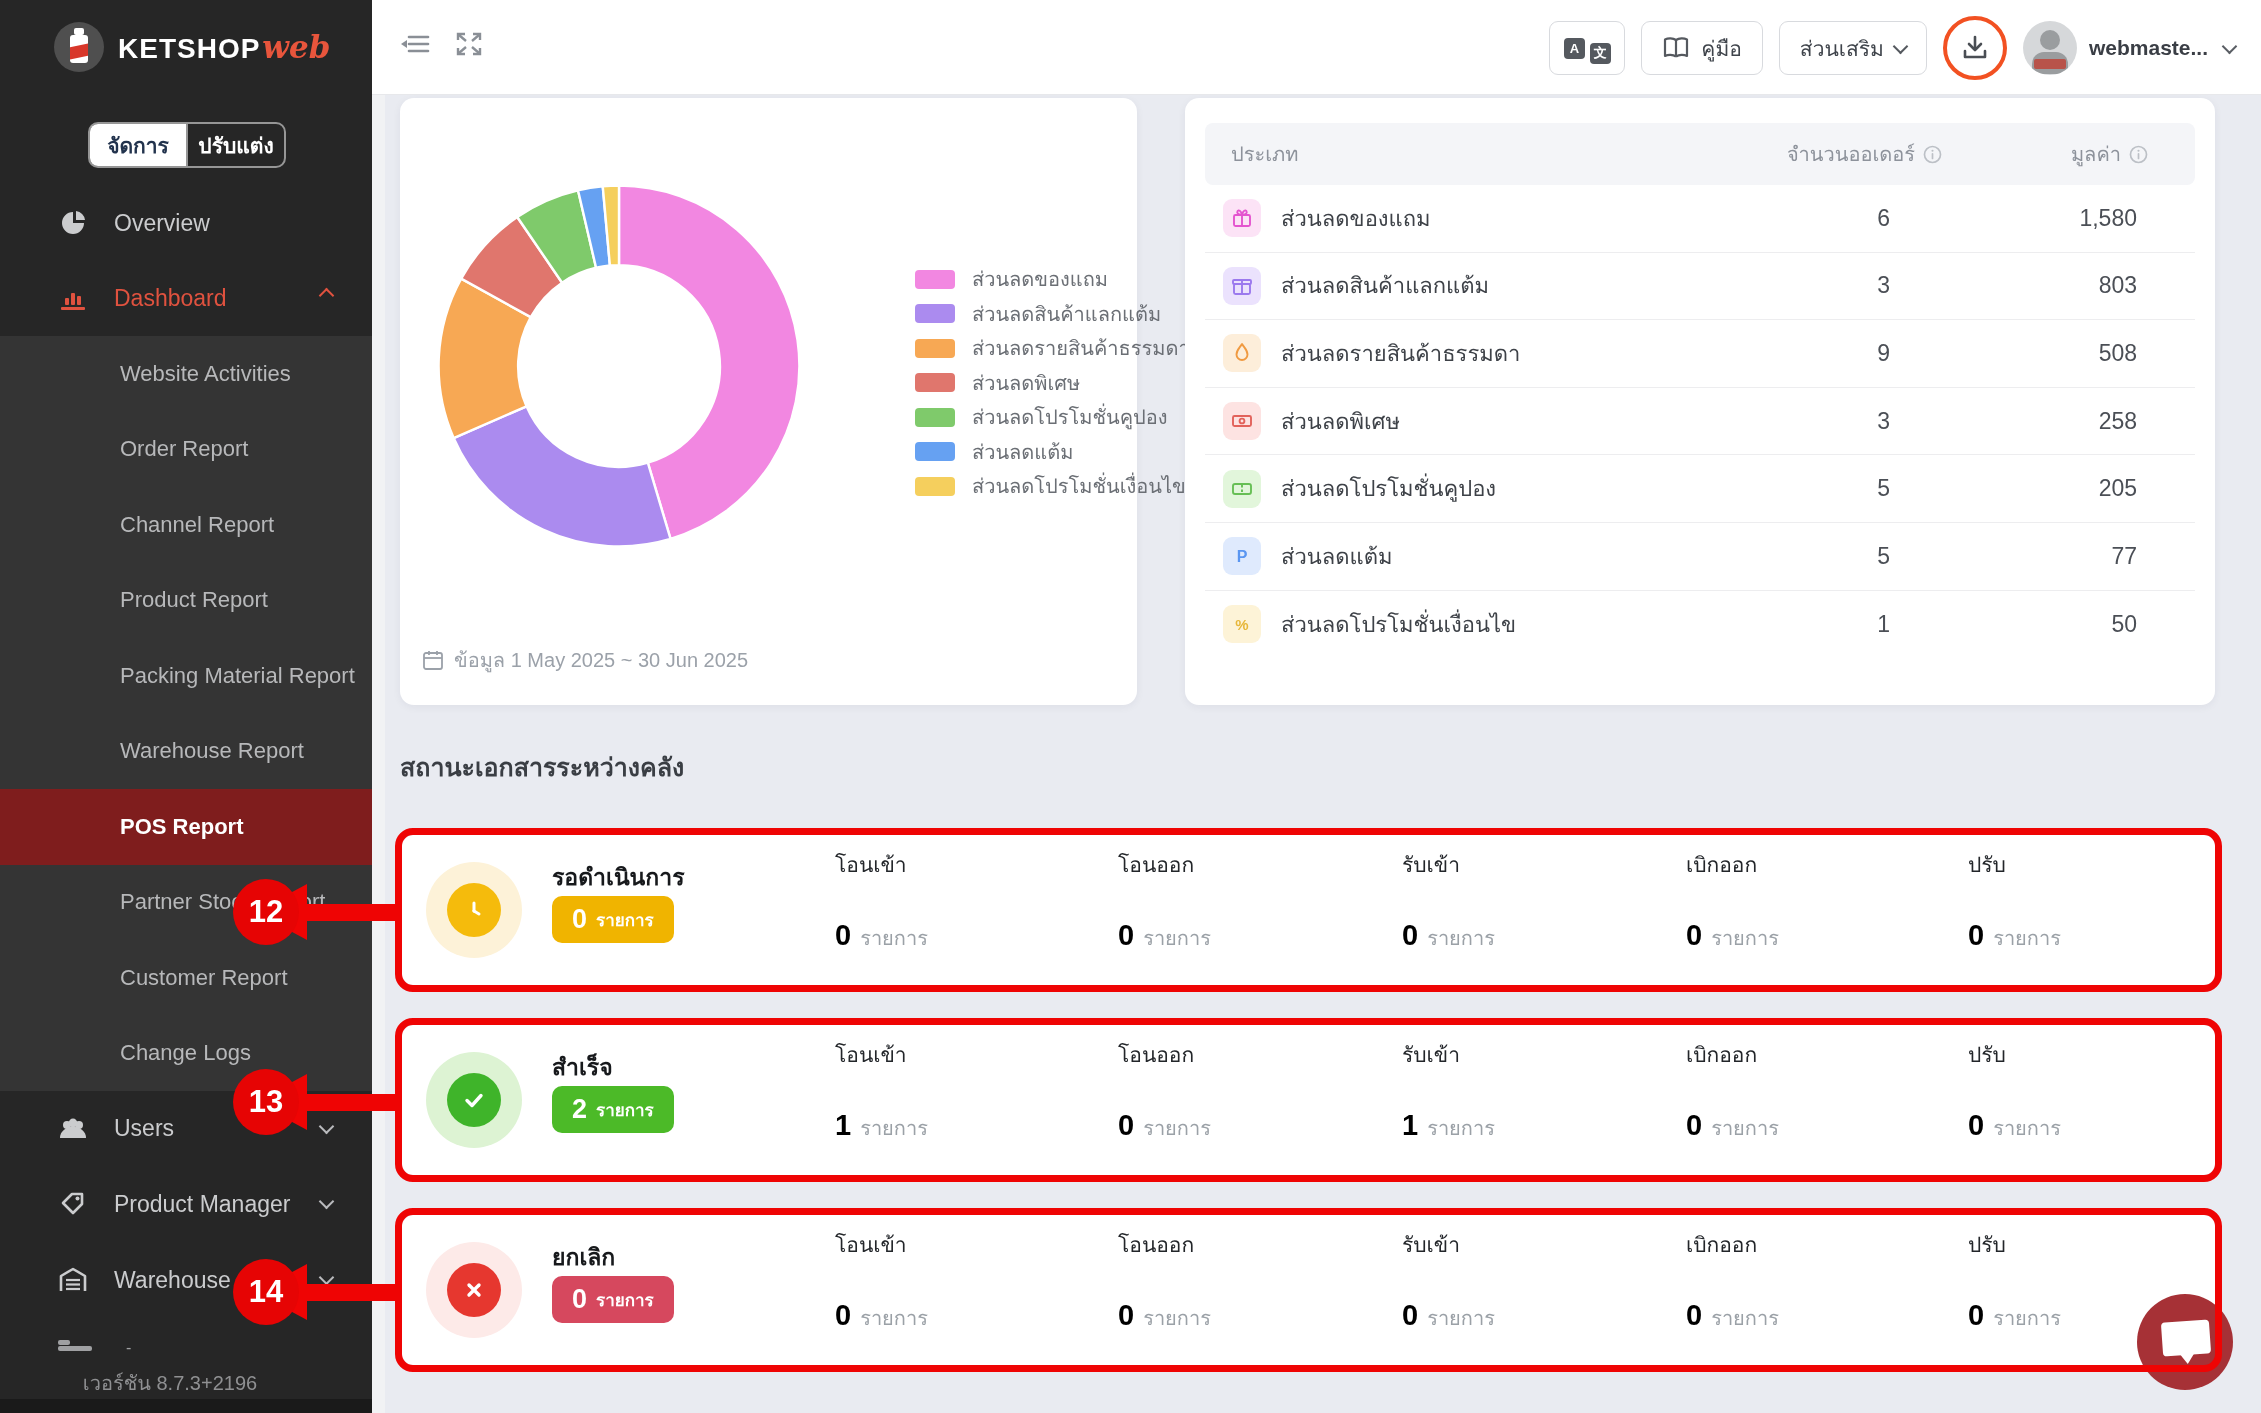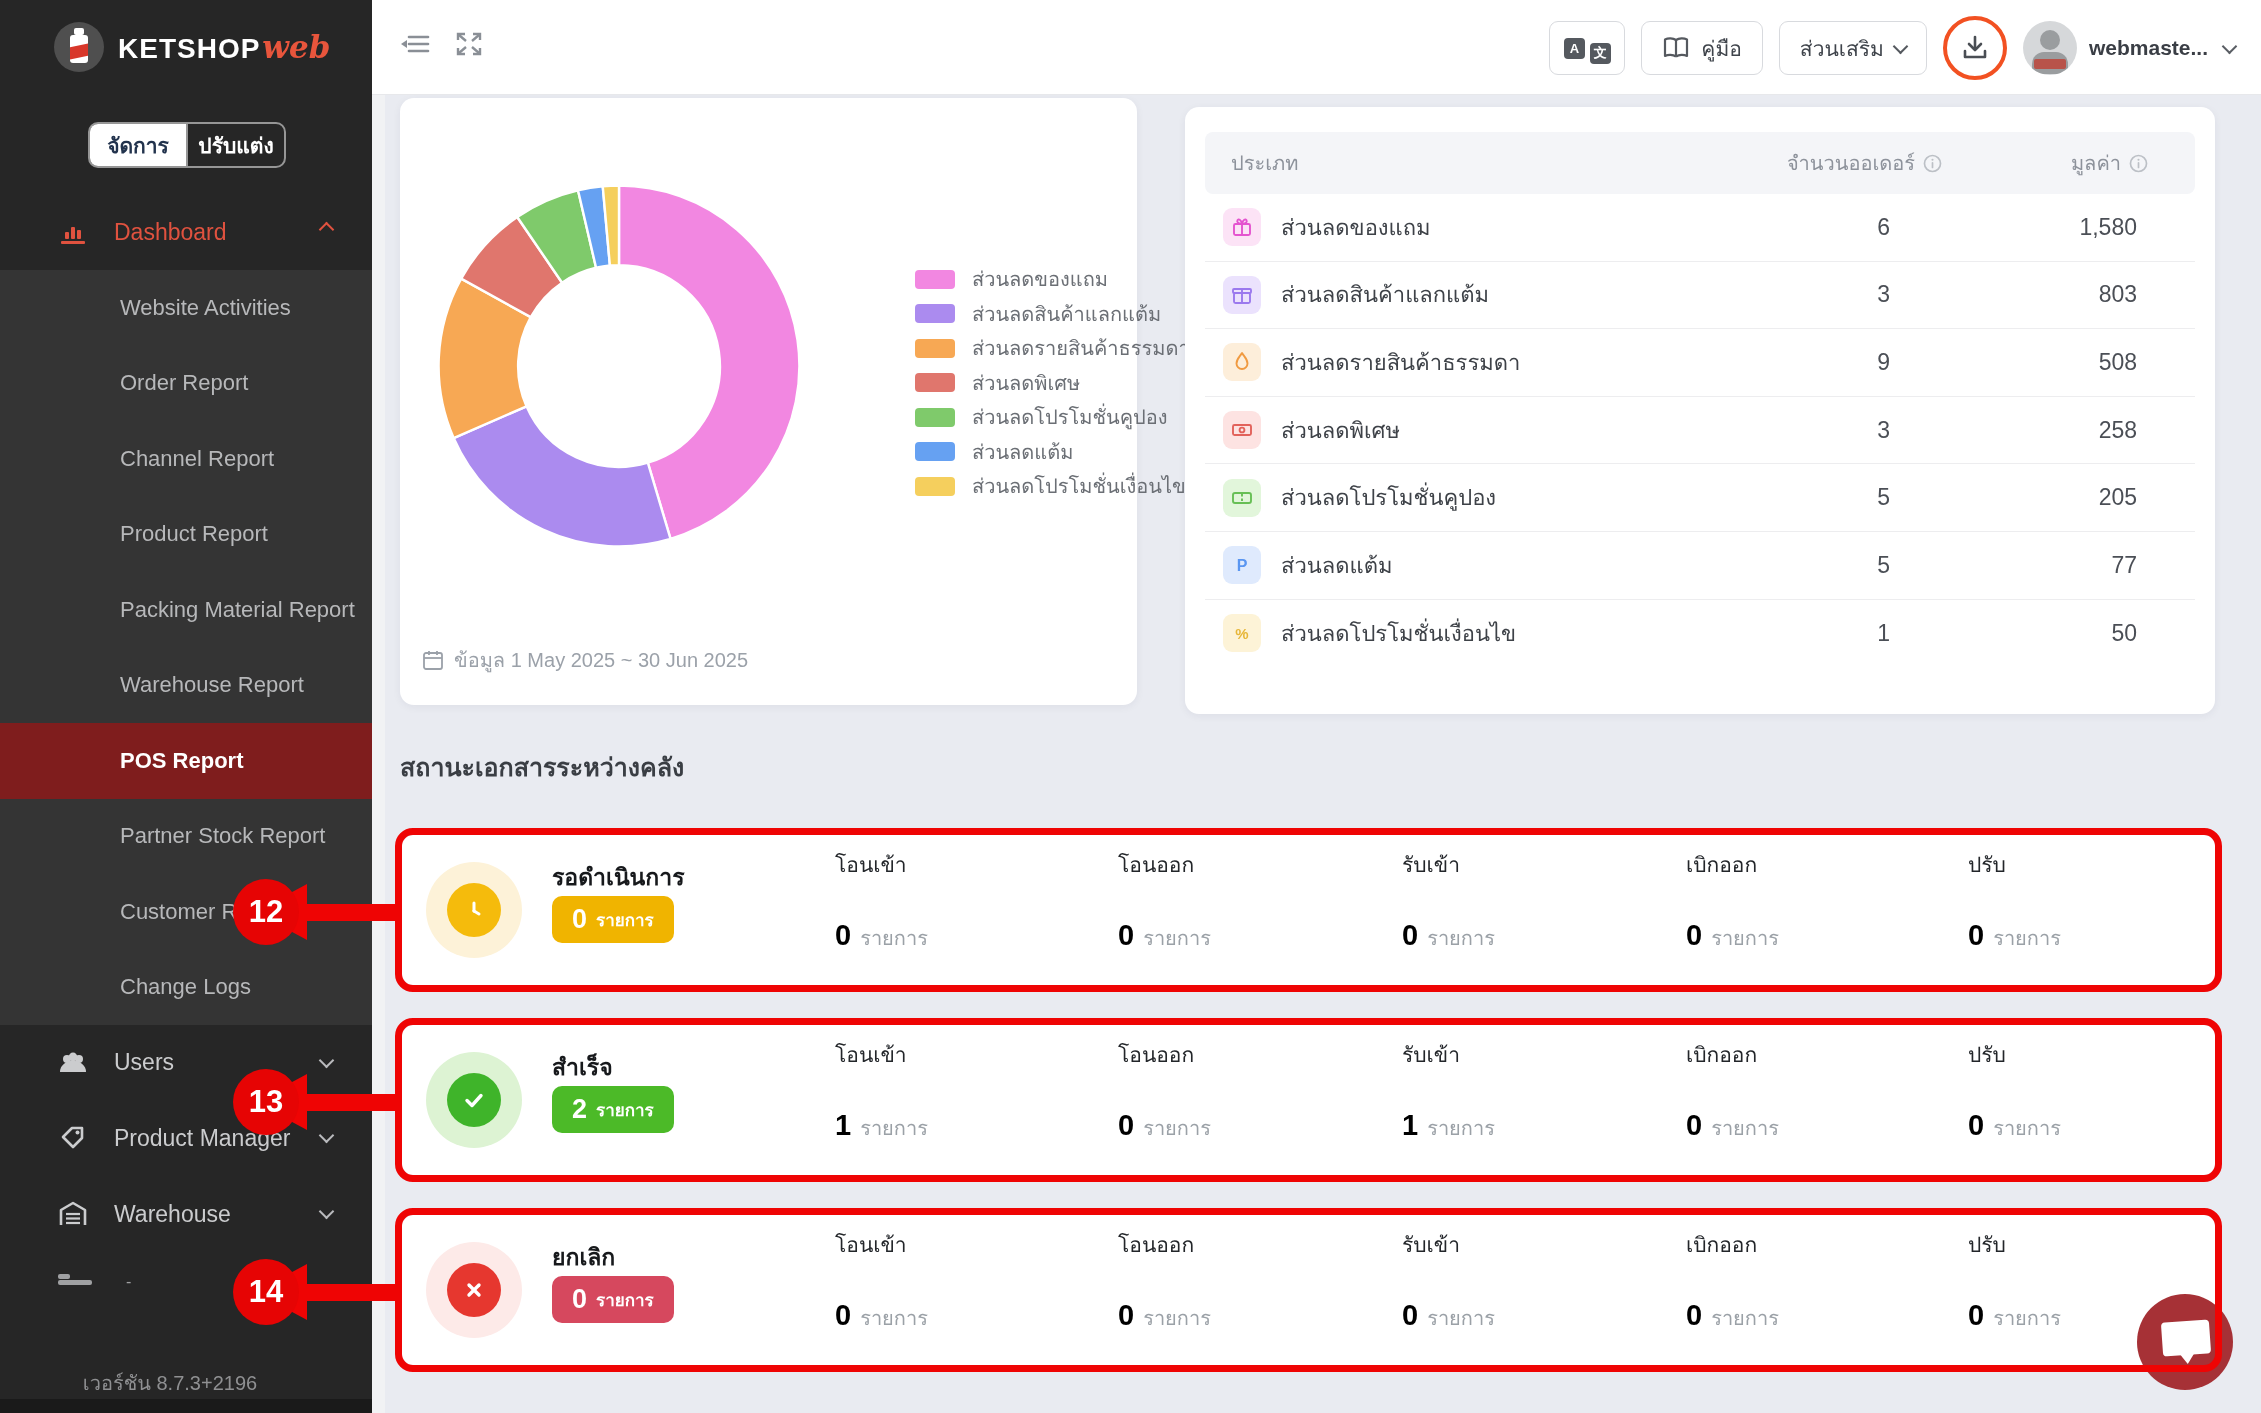--- a/index.html
+++ b/index.html
@@ -50,21 +50,21 @@
   .avatar{width:54px;height:54px;border-radius:50%;background:#d6d8da;position:relative;overflow:hidden;}
   .av-head{position:absolute;left:17px;top:9px;width:20px;height:20px;border-radius:50%;background:#9a9d9f;}
   .av-body{position:absolute;left:9px;top:31px;width:36px;height:22px;border-radius:12px 12px 0 0;background:#9a9d9f;}
   .av-stamp{position:absolute;left:11px;top:38px;width:32px;height:10px;background:#c23b2e;opacity:.75;border-radius:2px;filter:blur(.7px);}
   .user-name{font-size:21px;color:#3a3e45;font-weight:bold;}
   .hdr-chev{color:#5a5e64;margin-left:4px;}
 
   
   .card{position:absolute;background:#fff;border-radius:14px;box-shadow:0 2px 8px rgba(30,35,60,.06);}
   .chart-card{left:400px;top:98px;width:737px;height:607px;}
-  .table-card{left:1185px;top:98px;width:1030px;height:607px;margin-top:9px;}
+  .table-card{left:1185px;top:98px;width:1030px;height:607px;}
   #donut{position:absolute;left:25px;top:74px;width:388px;height:388px;}
   .legend{position:absolute;left:515px;top:164px;}
   .legend-item{display:flex;align-items:center;gap:17px;height:34.5px;}
   .legend-swatch{width:40px;height:19px;border-radius:4px;flex:none;}
   .legend-label{font-size:20px;color:#6b6f75;white-space:nowrap;}
   .date-note{position:absolute;left:22px;top:546px;display:flex;align-items:center;gap:10px;font-size:20px;color:#9ba1a9;}
 
   .t-head{position:absolute;left:20px;top:25px;width:990px;height:62px;background:#f4f5f8;border-radius:8px;}
   .th{position:absolute;top:0;height:62px;display:flex;align-items:center;gap:8px;font-size:20px;color:#8d929b;}
   .th-type{left:26px;}
@@ -121,20 +121,29 @@
       </div>
       <div class="nowrap"><span class="brand">KETSHOP</span><span class="brand-accent">web</span></div>
     </div>
 
     <div class="mode-toggle">
       <div class="mode-left">จัดการ</div>
       <div class="mode-right">ปรับแต่ง</div>
     </div>
 
     <div class="nav">
+      <div class="nav-item">
+        <span class="nav-ic">
+          <svg width="26" height="26" viewBox="0 0 26 26">
+              <path d="M13 2 A11 11 0 1 0 24 13 L13 13 Z" fill="#cbccce"></path>
+              <path d="M16 1 A11 11 0 0 1 25 10 L16 10 Z" fill="#cbccce"></path>
+            </svg>
+        </span>
+        <span>Overview</span>
+      </div>
       <div class="nav-item red" style="margin-top:9px;">
         <span class="nav-ic">
           <svg width="28" height="26" viewBox="0 0 28 26">
               <g fill="#e0523f">
                 <rect x="2" y="22" width="24" height="3" rx="1"></rect>
                 <rect x="6" y="13" width="4" height="7" rx="1"></rect>
                 <rect x="12" y="8" width="4" height="12" rx="1"></rect>
                 <rect x="18" y="11" width="4" height="9" rx="1"></rect>
               </g>
             </svg>

